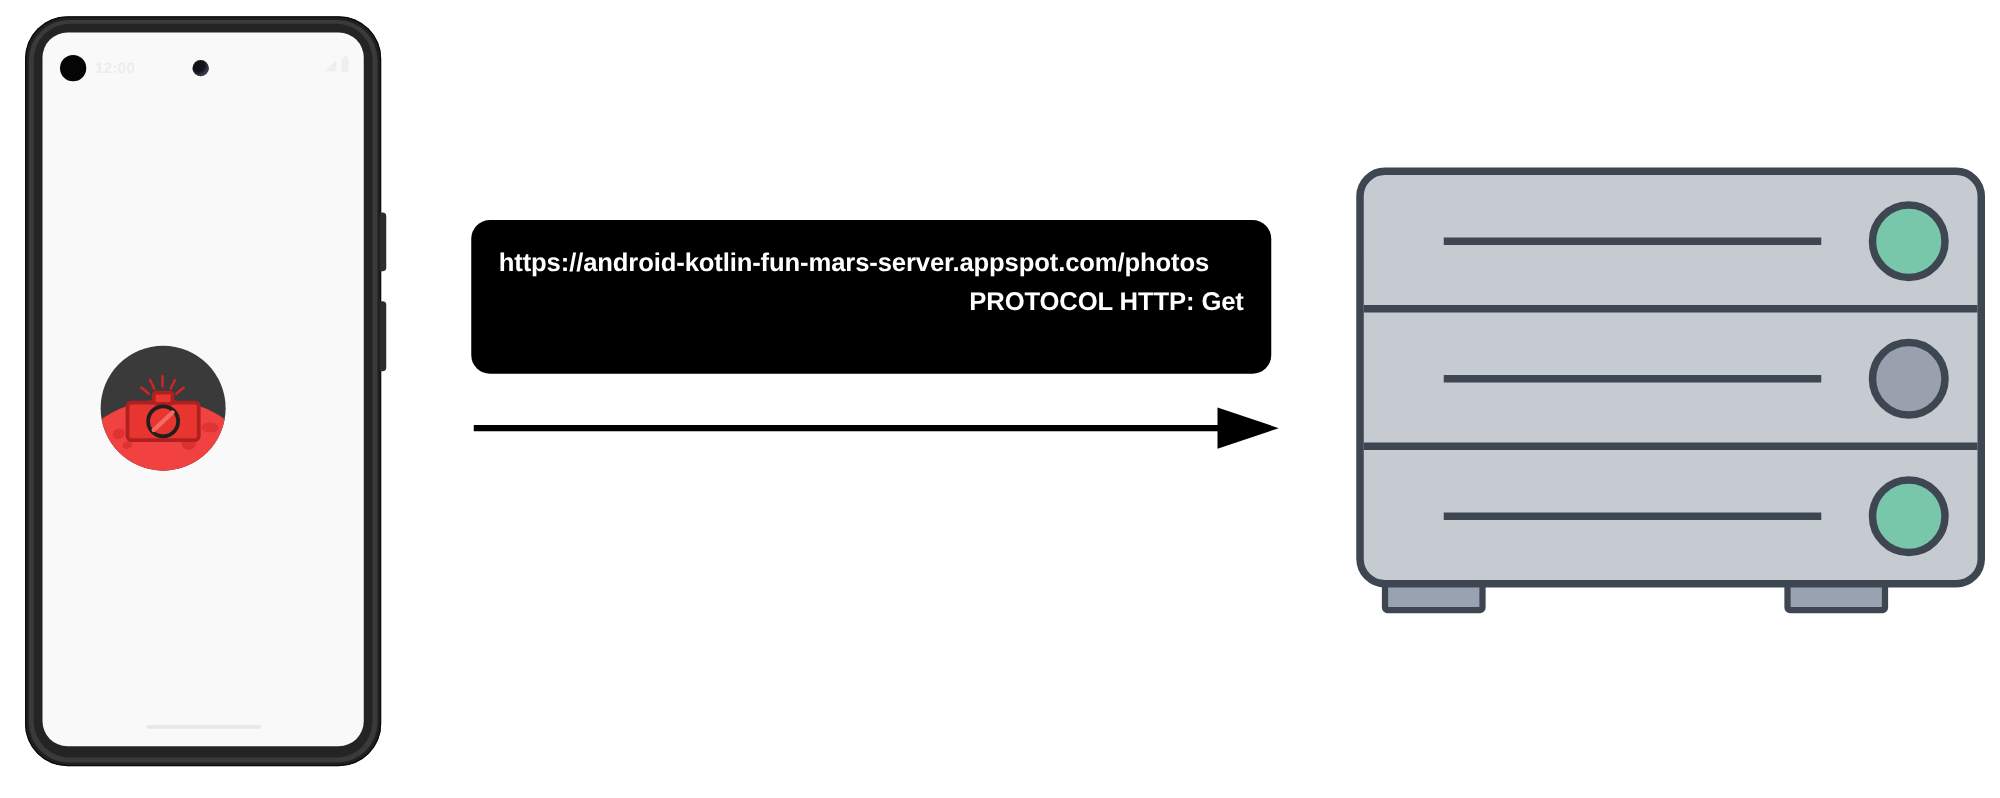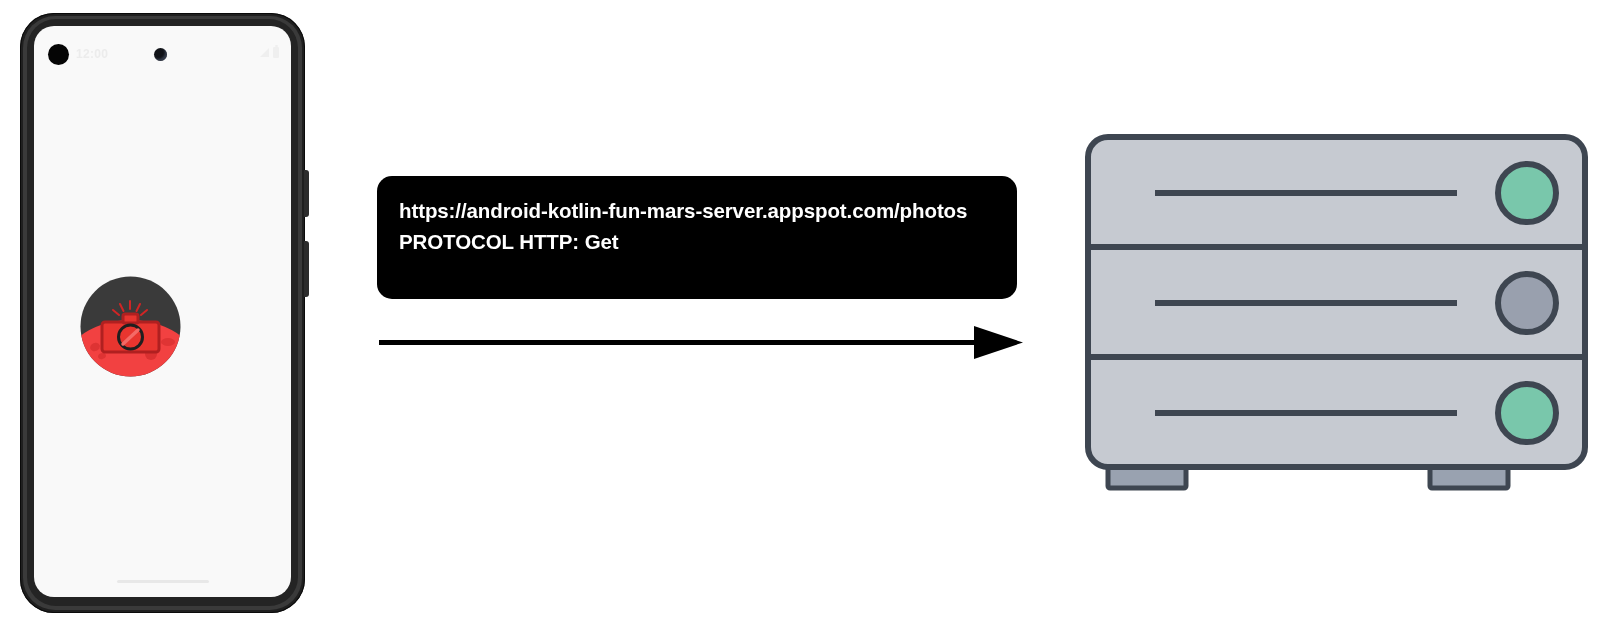--- a/index.html
+++ b/index.html
@@ -152,20 +152,21 @@
     color: #ffffff;
     font-size: 20.5px;
     font-weight: bold;
     line-height: 31px;
     letter-spacing: -0.1px;
     word-break: break-all;
     white-space: pre-wrap;
   }
   #request-callout .line.protocol {
     word-break: normal;
+    text-align: right;
   }
 
   
   #request-arrow {
     position: absolute;
     left: 378px;
     top: 325px;
     width: 645px;
     height: 36px;
   }

